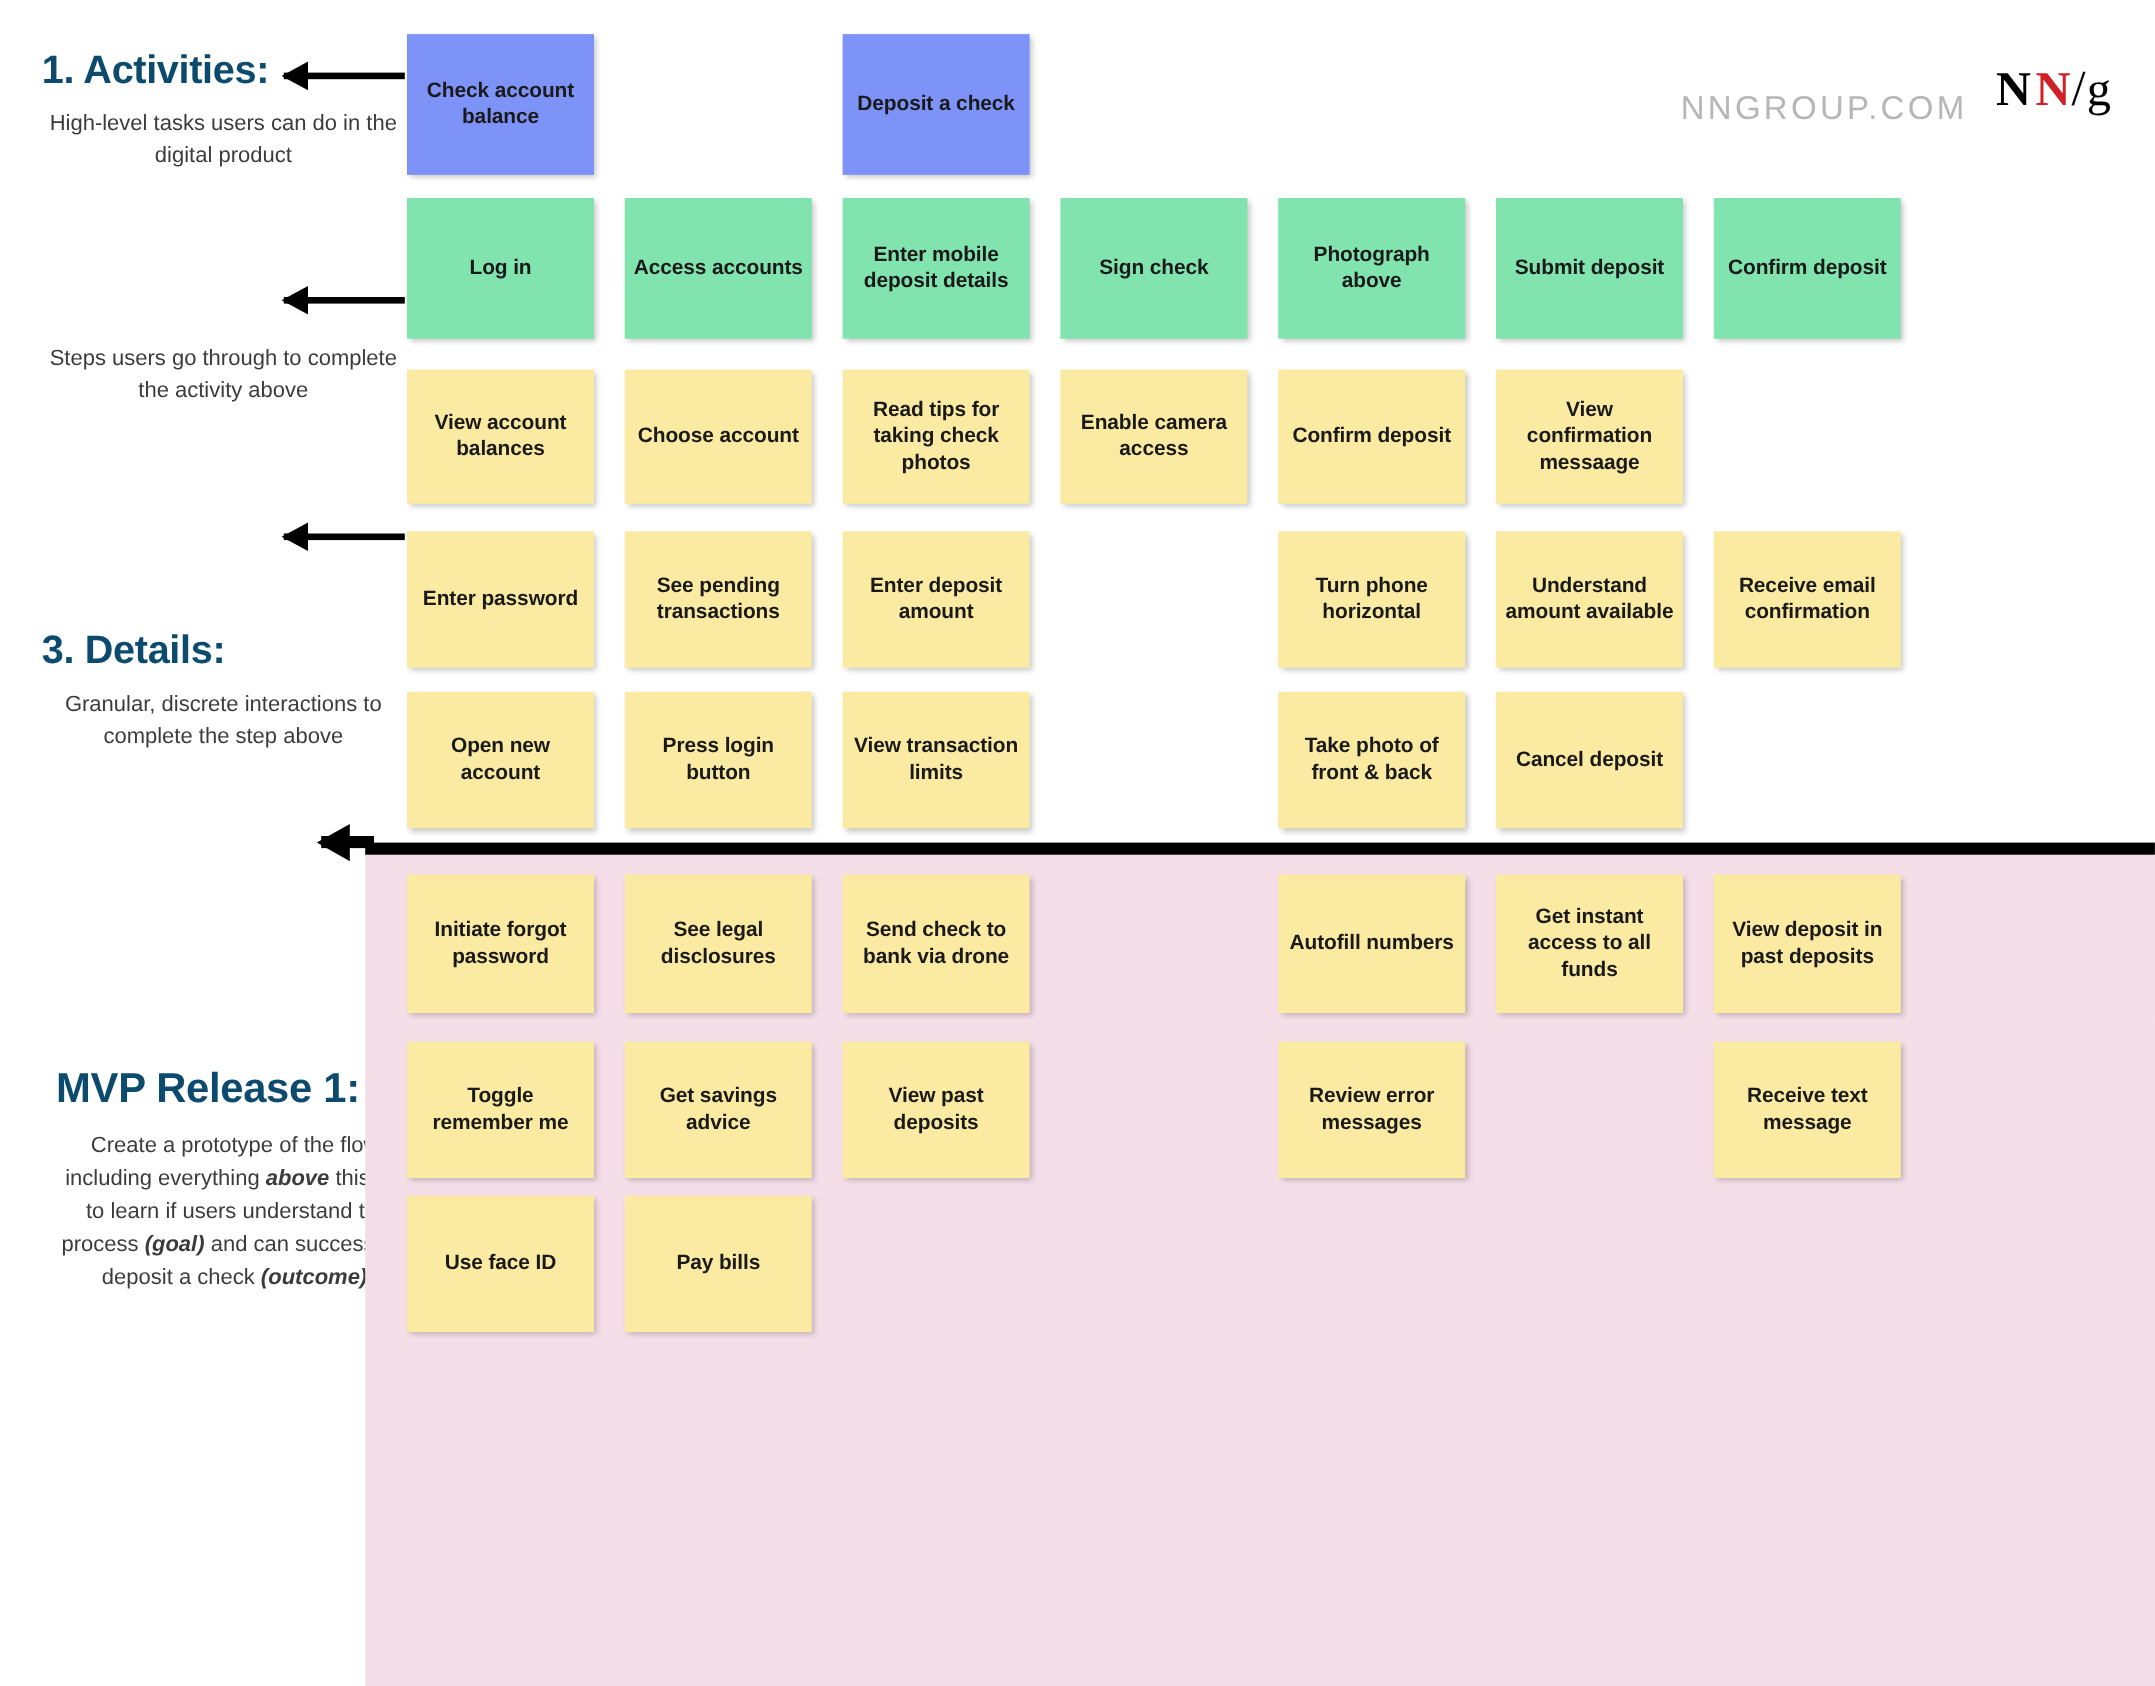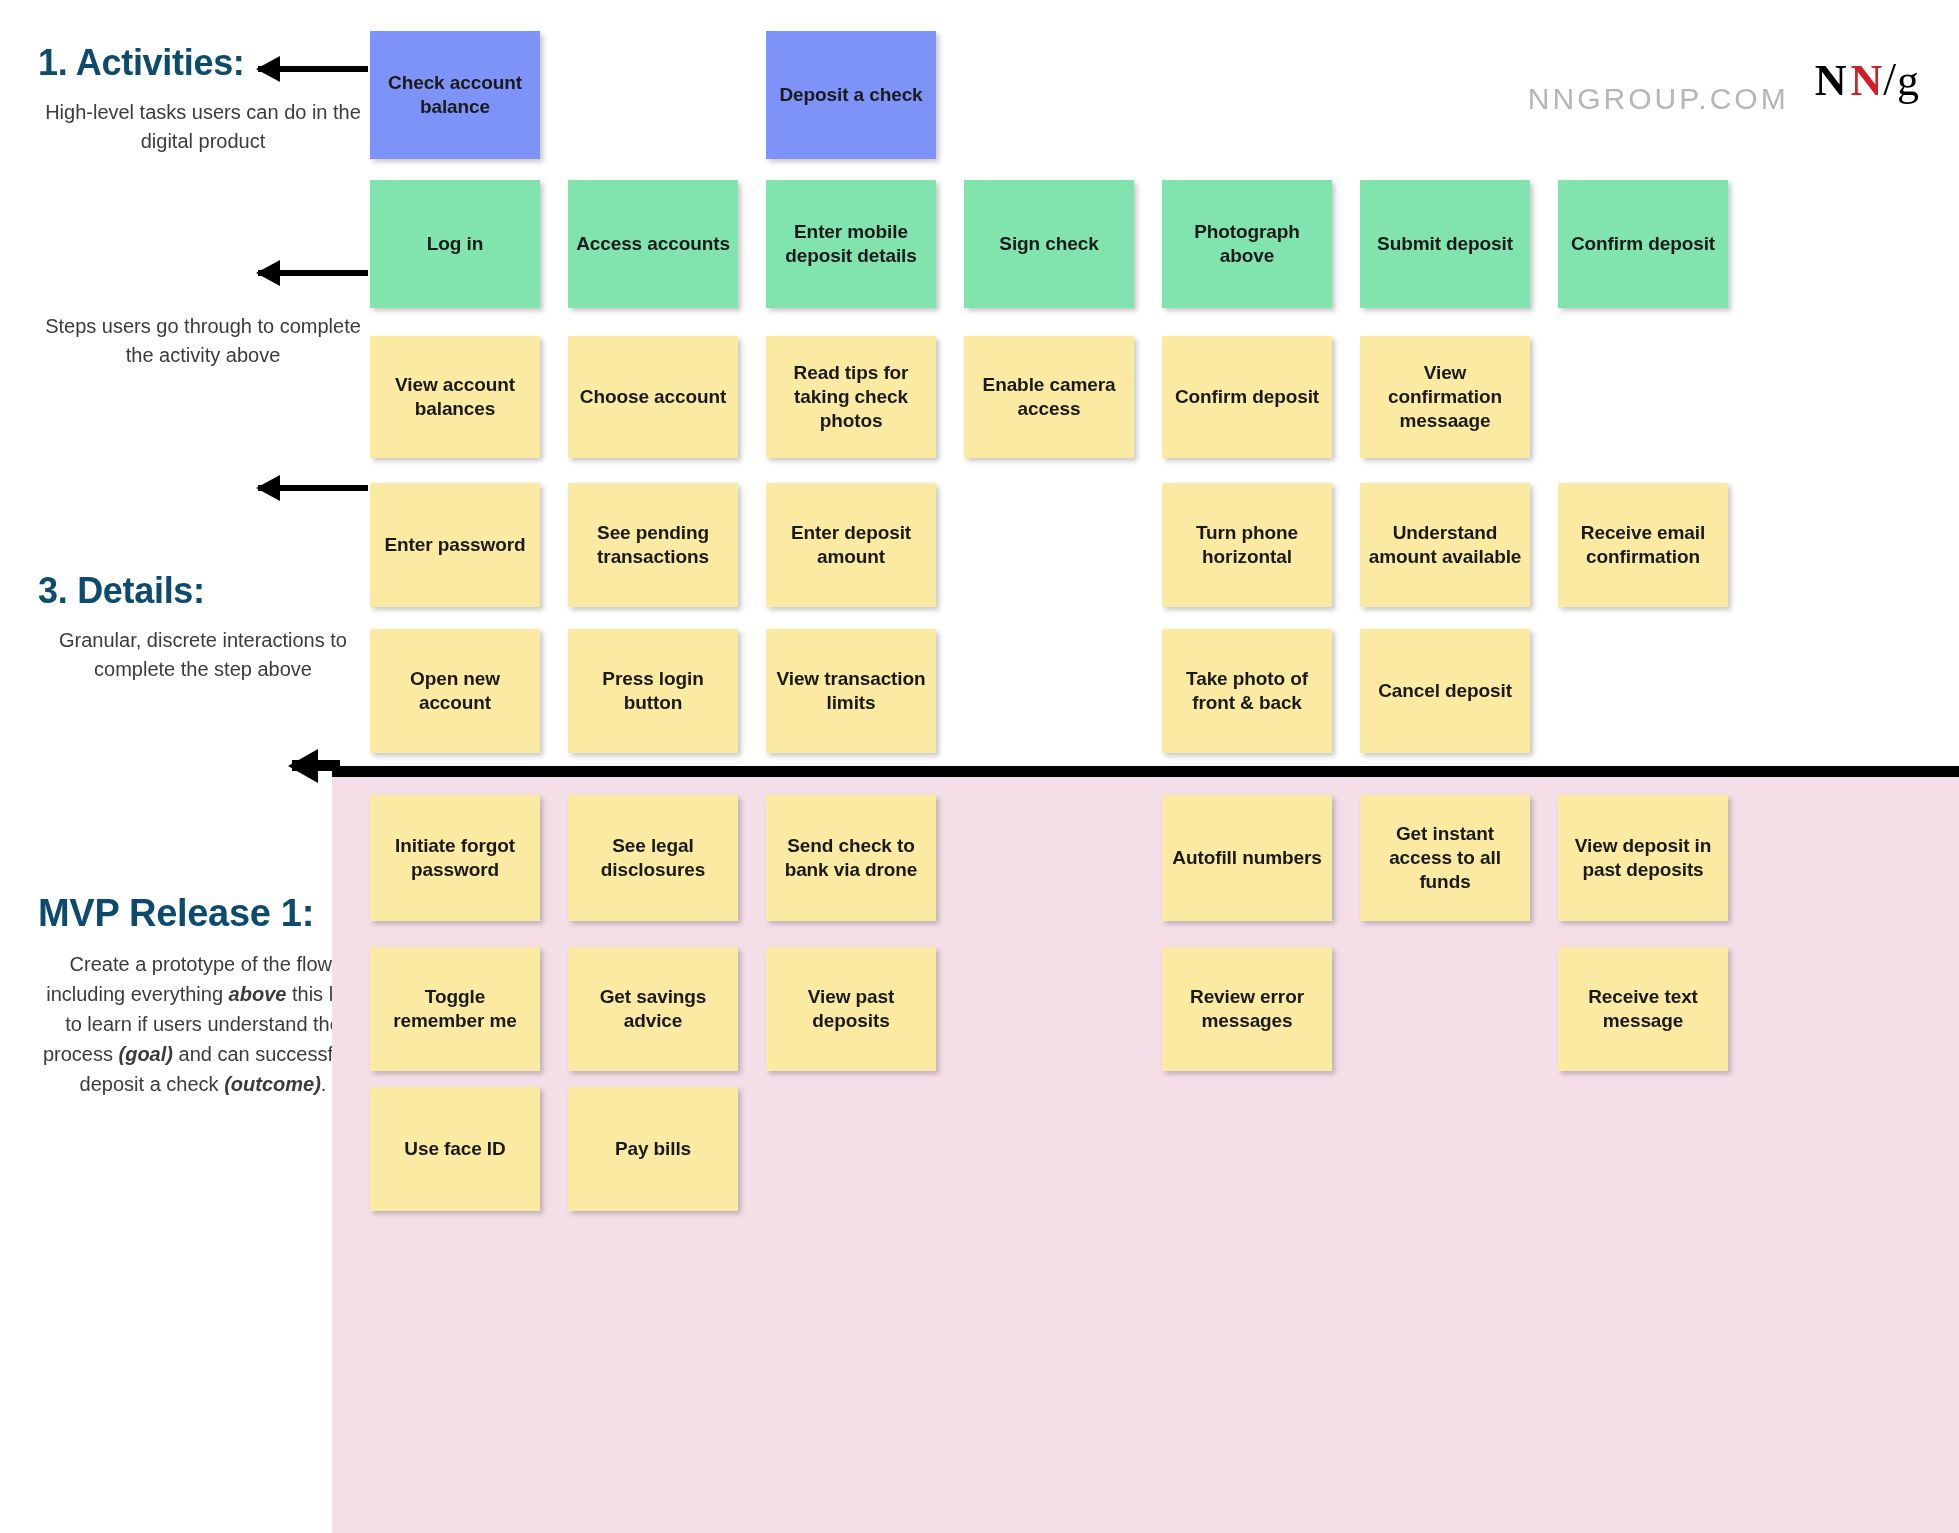--- a/index.html
+++ b/index.html
@@ -62,21 +62,21 @@
     line-height: 1.45;
     color: #3b3b3b;
     font-weight: 400;
     text-align: center;
   }
   .legend p b { font-weight: 700; font-style: italic; }
 
   .legend-activities { top: 42px; }
   .legend-steps      { top: 312px; }
   .legend-details    { top: 570px; }
-  .legend-mvp        { top: 892px; }
+  .legend-mvp        { top: 969px; margin-left: 13px; }
   .legend-mvp h2 { font-size: 38px; }
   .legend-mvp p  { font-size: 20px; line-height: 1.5; }
 
   
   .arrow {
     position: absolute;
     height: 6px;
     background: #000;
   }
   .arrow::before {

